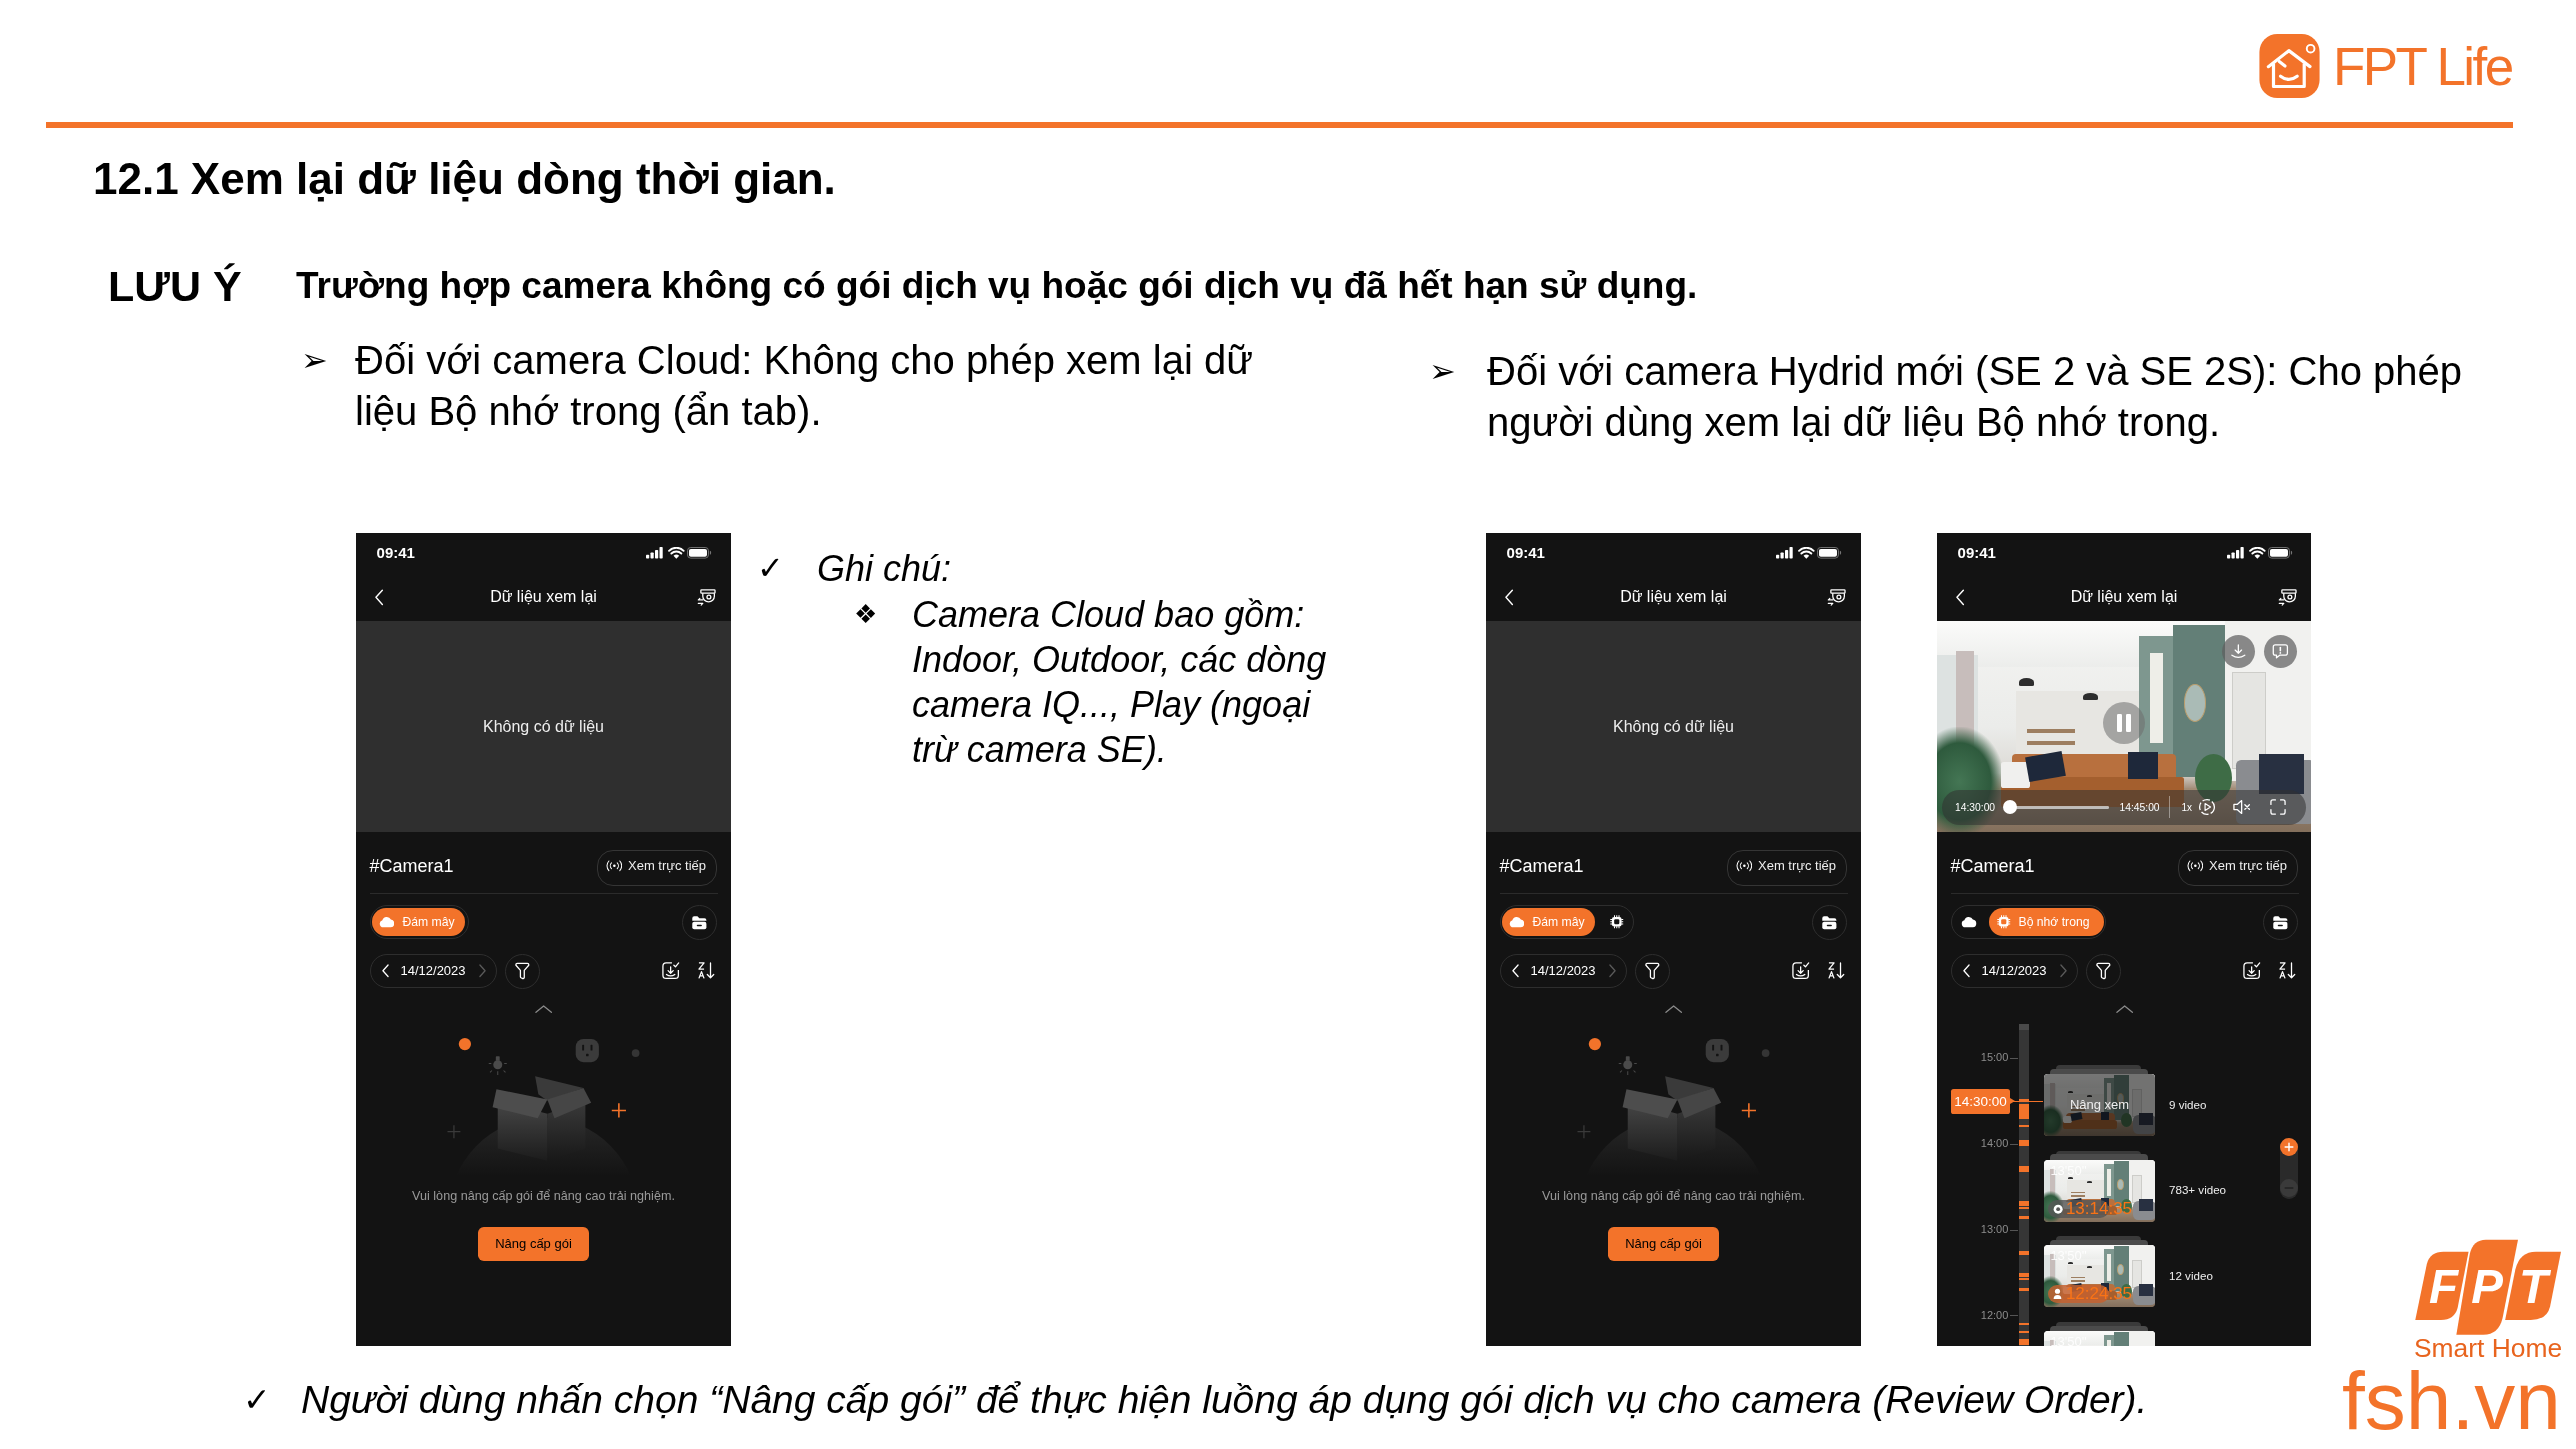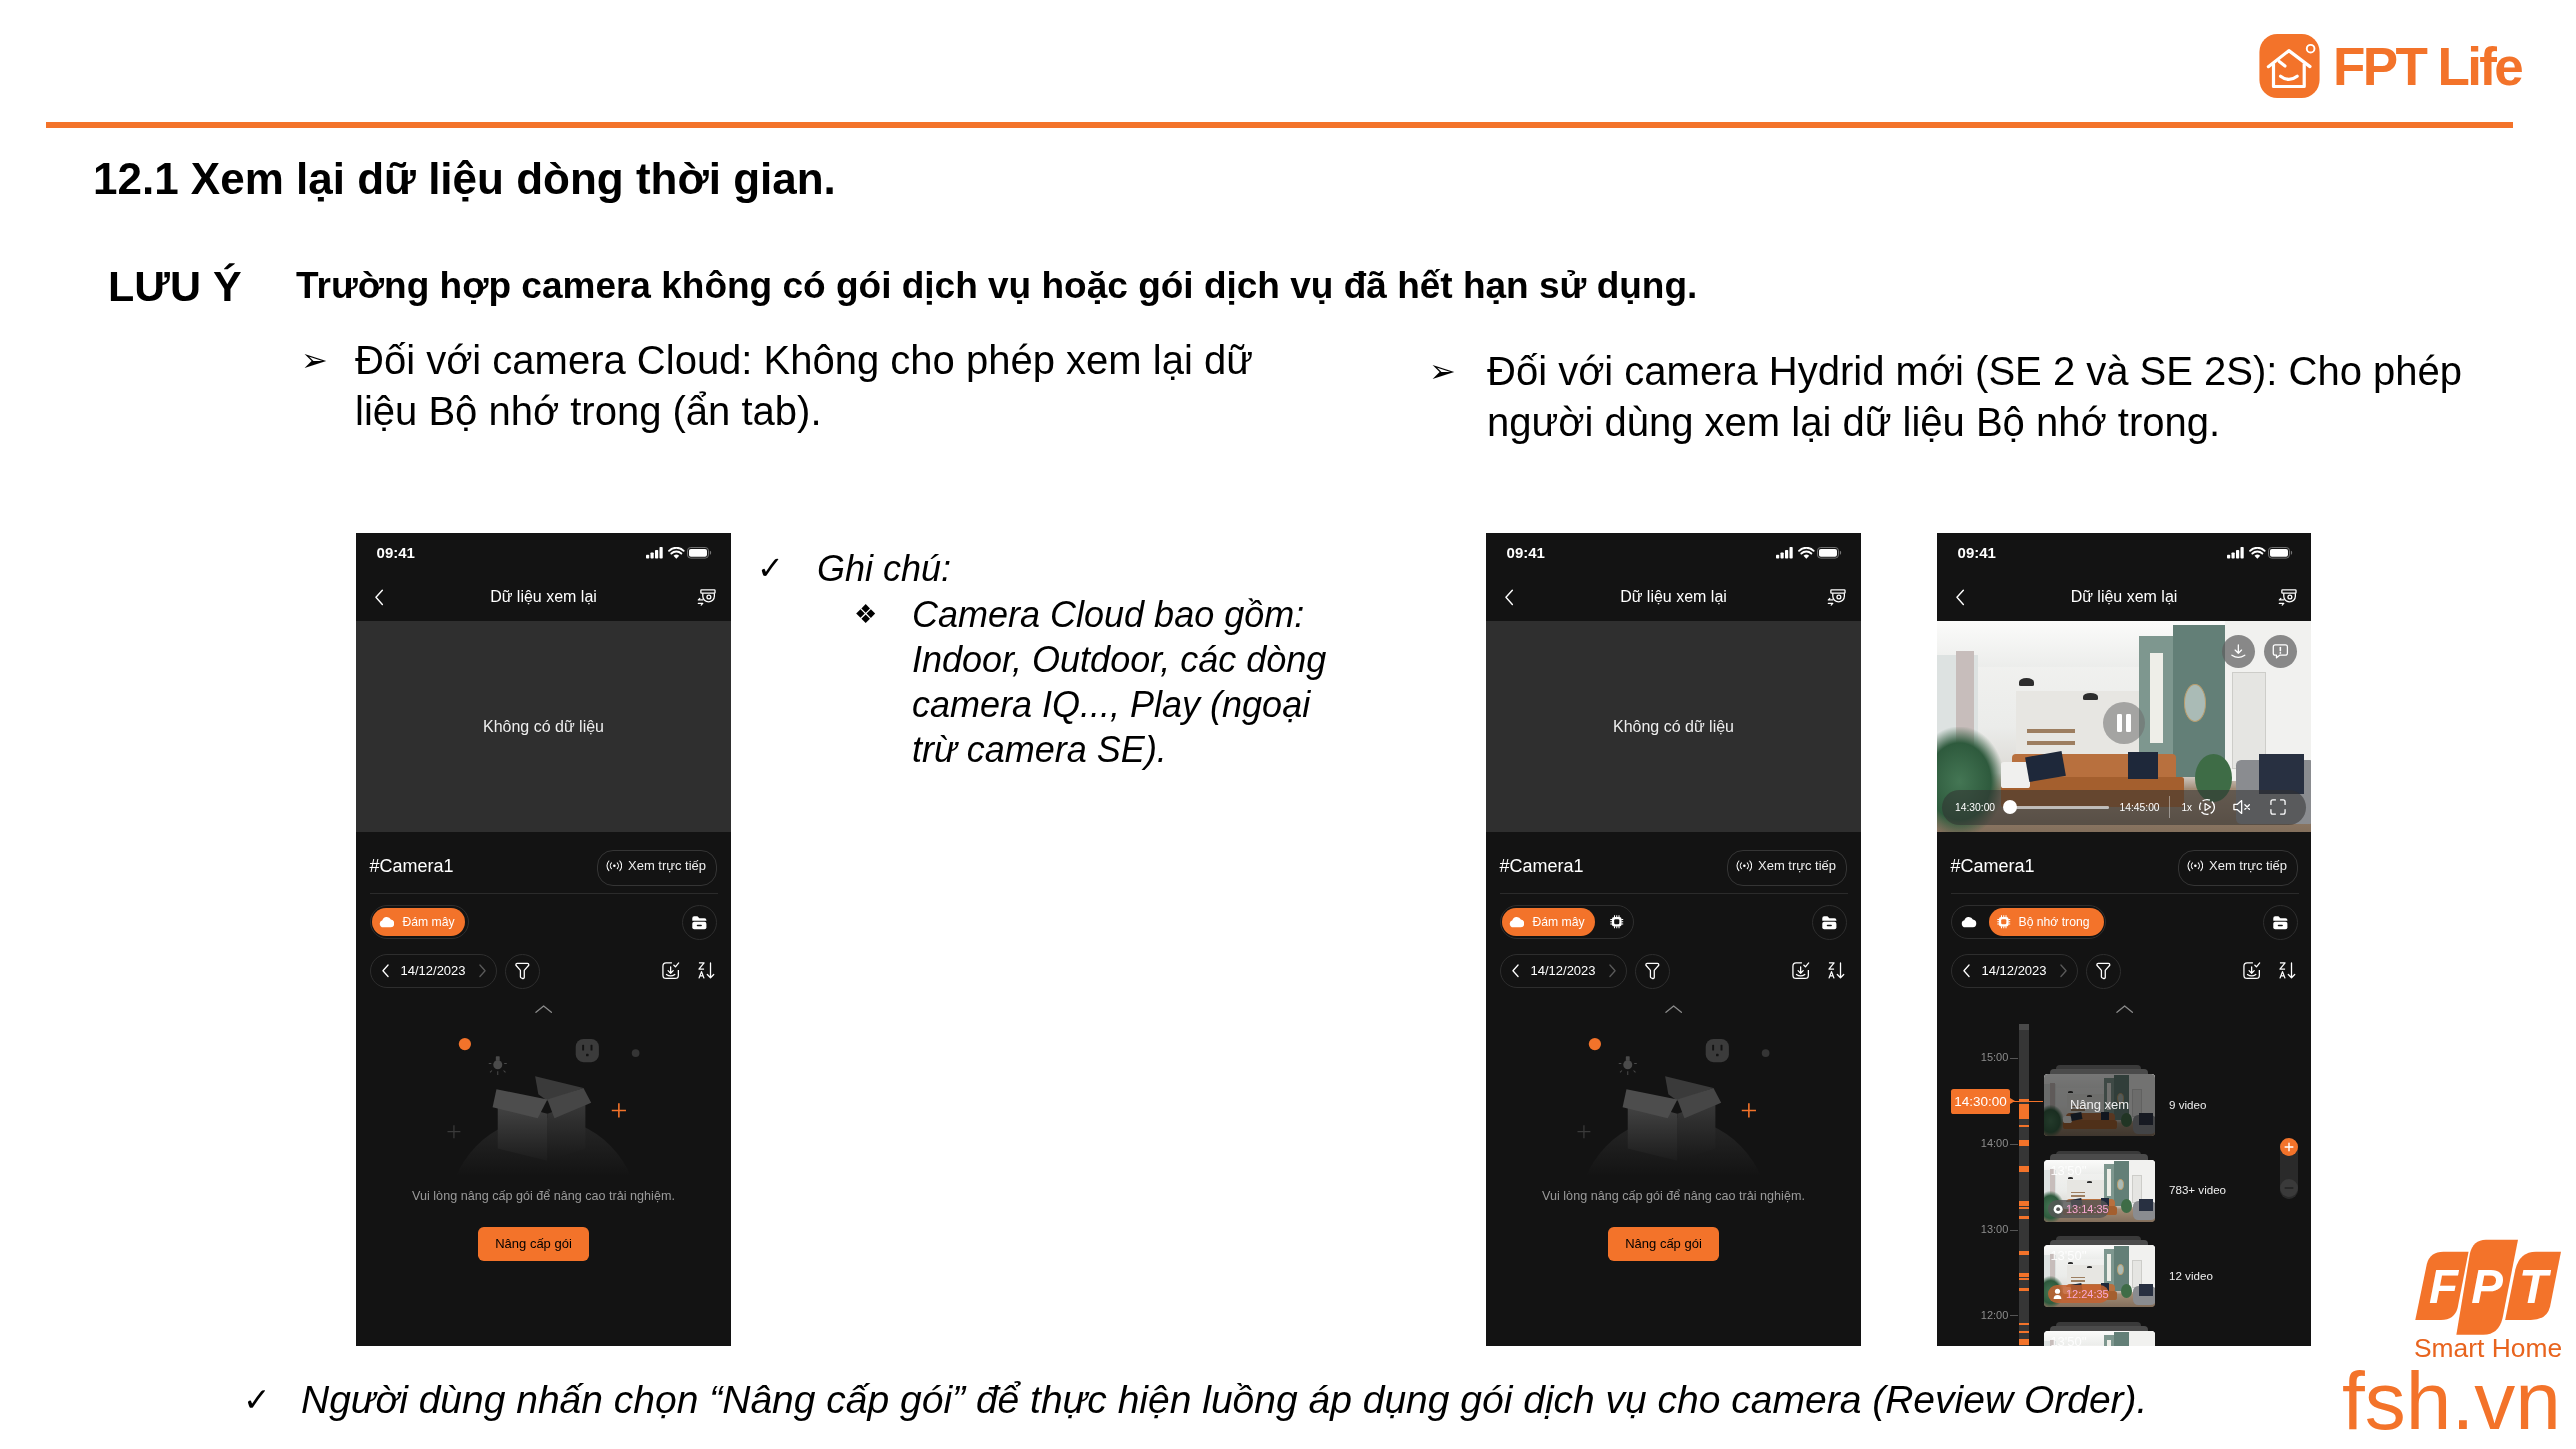--- a/index.html
+++ b/index.html
@@ -2,21 +2,21 @@
 <html style="font-size:10.3px"><head>
 <meta charset="utf-8">
 <style>
 *{box-sizing:border-box;margin:0;padding:0}
 html,body{width:2576px;height:1449px}
 body{position:relative;background:#fff;font-family:"Liberation Sans",sans-serif;color:#000;overflow:hidden}
 .abs{position:absolute;display:block}
 svg{display:block}
 .rule{left:46px;top:122px;width:2467px;height:5.8px;background:#F3732A}
 .top-logo-icon{left:2259px;top:34px;width:61px;height:64px}
-.top-logo-text{left:2333px;top:35px;font-size:53px;font-weight:bold;letter-spacing:-2.6px;line-height:64px;color:#F3732A;white-space:nowrap}
+.top-logo-text{left:2333px;top:35px;font-size:53px;font-weight:normal;letter-spacing:-2.6px;line-height:64px;color:#F3732A;white-space:nowrap}
 .title{left:93px;top:153px;font-size:44px;line-height:52px;white-space:nowrap}
 .notice-label{left:108px;top:260px;font-size:43px;font-weight:bold;line-height:52px;white-space:nowrap}
 .notice-text{left:296px;top:260px;font-size:37px;font-weight:bold;line-height:52px;white-space:nowrap}
 .marker{font-size:32px;line-height:51px}
 .body-text{font-size:40px;line-height:51px;white-space:nowrap}
 .body-text span{display:block}
 .remark-marker{left:757px;top:546px;font-size:32px;line-height:45px}
 .remark-label{left:817px;top:546px;font-size:36px;font-style:italic;line-height:45px;white-space:nowrap}
 .remark-sub{left:854px;top:592px;font-size:26px;line-height:45px}
 .remark-lines{left:912px;top:592px;font-size:36px;font-style:italic;line-height:45px;white-space:nowrap}
@@ -89,21 +89,21 @@
 .tl-cursor{left:14px;top:556px;width:59px;height:25px;background:#F3732A;border-radius:2.6px;font-size:13.5px;line-height:25px;text-align:center;color:#fff}
 .tl-cursor-arrow{left:73px;top:565px;width:0;height:0;border-left:5.2px solid #F3732A;border-top:3.9px solid transparent;border-bottom:3.9px solid transparent}
 .tl-line{left:73px;top:568px;width:33px;height:1.3px;background:#F3732A}
 .tl-stack2{left:119px;width:85px;height:9px;background:#3a3a3a;border-radius:3.9px 3.9px 0 0}
 .tl-stack1{left:113px;width:98px;height:7.7px;background:#4b4b4b;border-radius:3.9px 3.9px 0 0}
 .tl-thumb{left:107px;width:111px;height:62px;border-radius:3.9px;overflow:hidden}
 .tl-count{left:232px;font-size:11.6px;line-height:14px;color:#eee;white-space:nowrap}
 .tl-dur{left:6.4px;top:3.2px;font-size:13px;line-height:15.5px;color:rgba(255,255,255,0.88)}
 .tl-badge{left:3.9px;top:40px;width:61px;height:18px;border-radius:9px}
 .tl-badge-ic{left:5.2px;top:3.9px}
-.tl-badge-txt{left:18px;top:0;font-size:11px;line-height:18px;color:#f9a8d4}
+.tl-badge-txt{left:18px;top:0;font-size:17px;line-height:18px;color:#f97316}
 .tl-watch{left:0;top:0;width:100%;height:100%;background:rgba(10,10,10,0.55);text-align:center;font-size:13px;line-height:62px;color:#eee}
 .tl-zoom{left:343px;top:605px;width:18px;height:61px;border-radius:9px;background:#2a2a2a}
 .tl-zin{left:0;top:0;width:18px;height:18px;border-radius:50%;background:#F3732A}
 .tl-zout{left:0;top:41px;width:18px;height:18px;border-radius:50%;background:#3a3a3a}
 
 
 .room{position:absolute;left:0;top:0;width:100%;height:100%;overflow:hidden;background:linear-gradient(180deg,#f4f4f2 0%,#ebecea 50%,#dcdad5 72%,#9e8873 80%,#816d5a 100%)}
 .room > div{position:absolute}
 .rm-ceil{left:0;top:0;width:100%;height:22%;background:linear-gradient(180deg,#fbfbfa,#ecedeb)}
 .rm-win{left:0;top:16%;width:11%;height:58%;background:#dde2e1}

